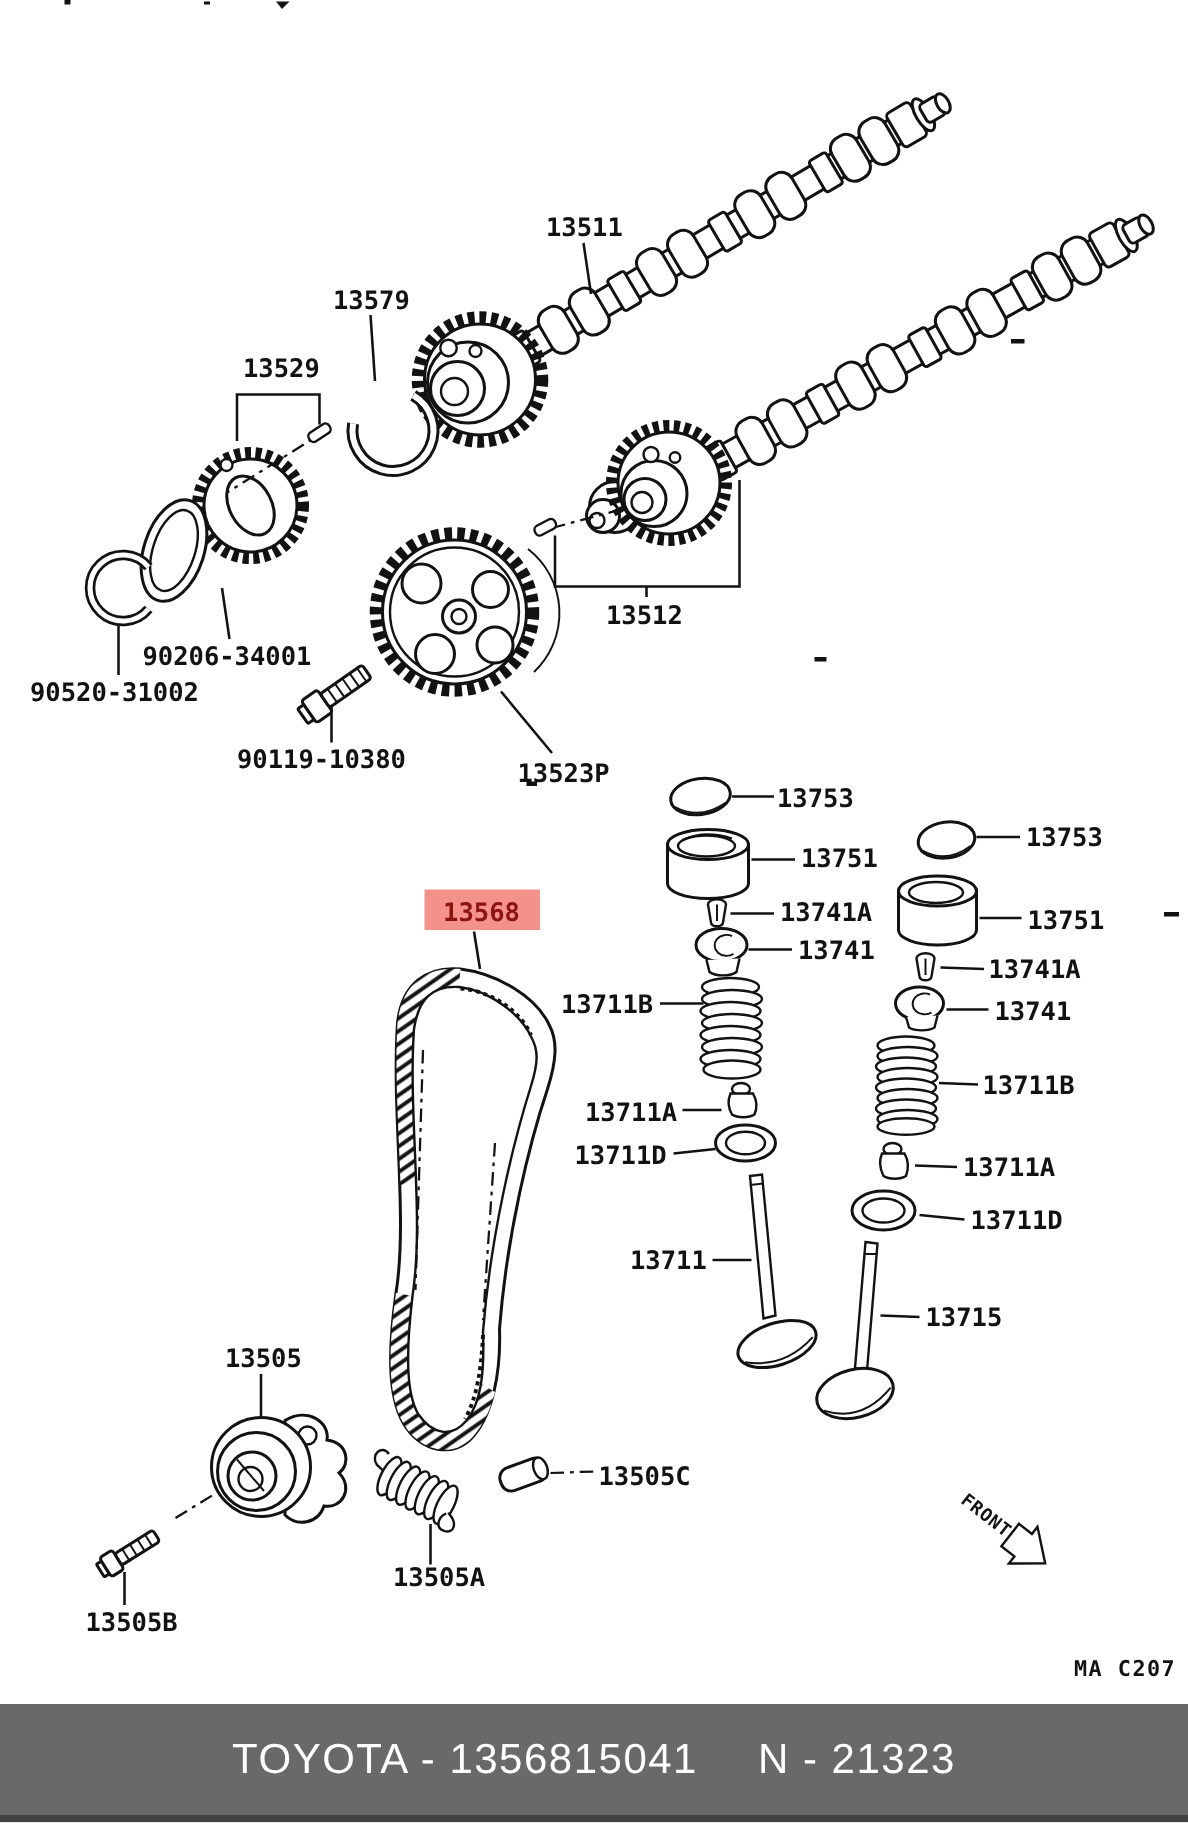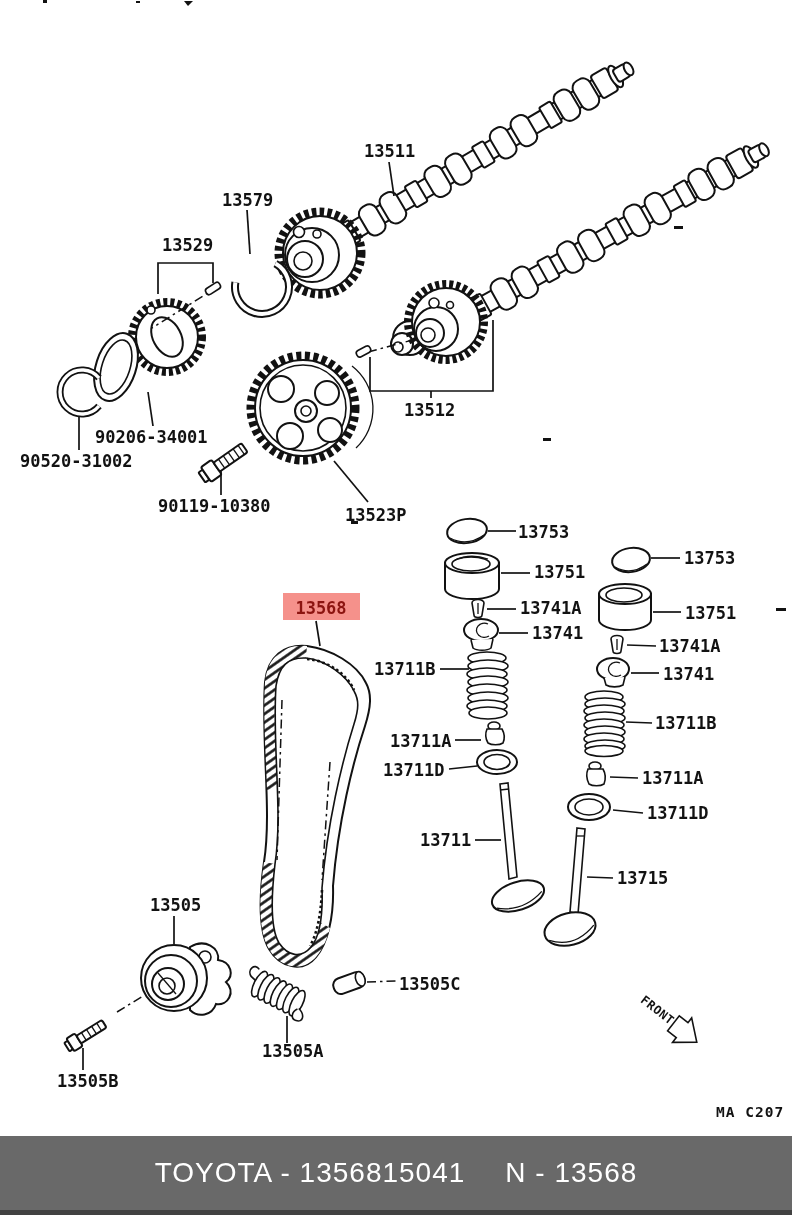--- a/index.html
+++ b/index.html
@@ -394,17 +394,17 @@
     <text class="lbl" x="262" y="1057">13505A</text>
     <text class="lbl" x="57" y="1087">13505B</text>
     <text class="lbl" x="399" y="990">13505C</text>
   </g>
 
   <text class="lbl-small" x="716" y="1117">MA C207</text>
 </svg>
 
 <div class="footer">
   <span>TOYOTA - 1356815041</span>
-  <span>N - 13568</span>
+  <span>N - 21323</span>
 </div>
 <div class="footer-strip"></div>
 
 </div>
 
 </body></html>

